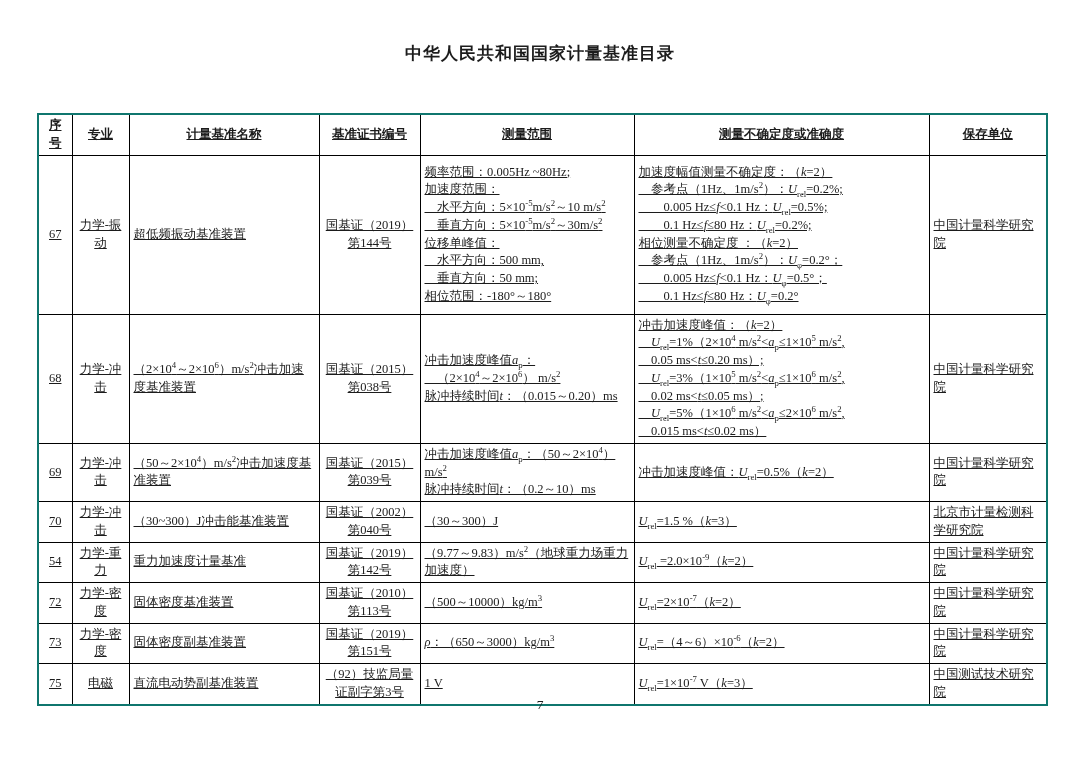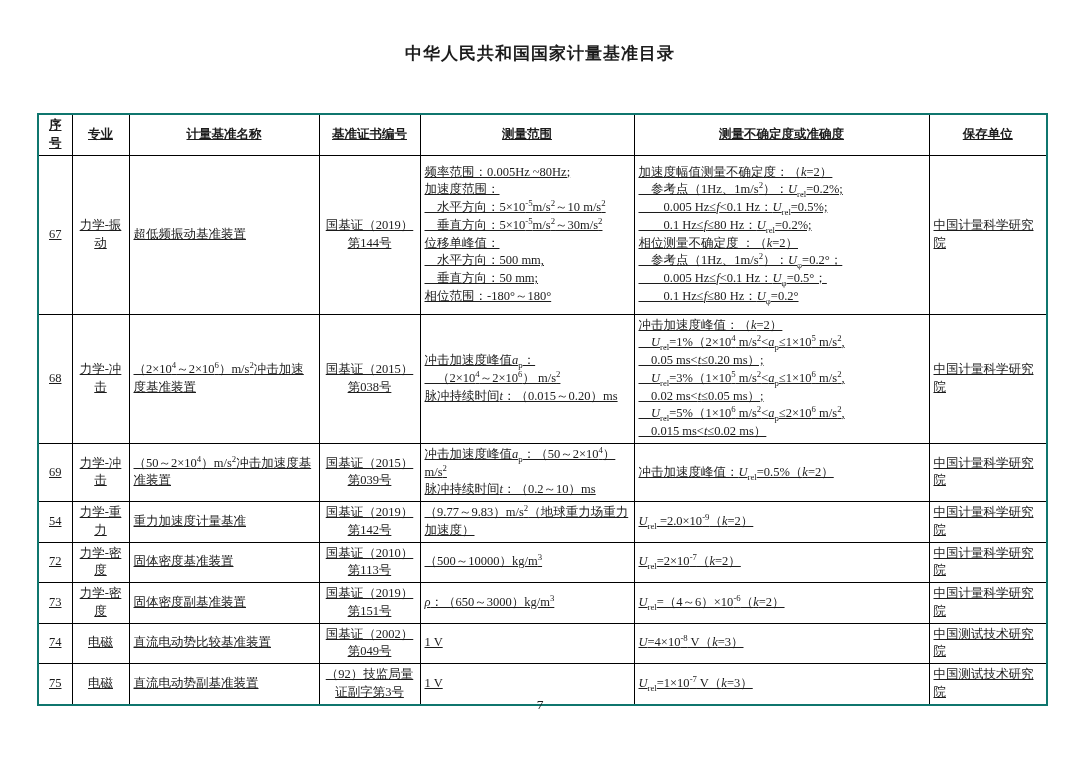--- a/index.html
+++ b/index.html
@@ -95,20 +95,29 @@
       </tr>
       <tr class="r2">
         <td class="c-no">69</td>
         <td class="c-cat">力学-冲击</td>
         <td class="c-name">（50～2×10<sup>4</sup>）m/s<sup>2</sup>冲击加速度基准装置</td>
         <td class="c-cert">国基证（2015）<br>第039号</td>
         <td class="c-range">冲击加速度峰值<i>a</i><sub>p</sub>：（50～2×10<sup>4</sup>）m/s<sup>2</sup><br>脉冲持续时间<i>t</i>：（0.2～10）ms</td>
         <td class="c-unc">冲击加速度峰值：<i>U</i><sub>rel</sub>=0.5%（<i>k</i>=2）</td>
         <td class="c-keeper">中国计量科学研究院</td>
       </tr>
+      <tr class="r3">
+        <td class="c-no">70</td>
+        <td class="c-cat">力学-冲击</td>
+        <td class="c-name">（30~300）J冲击能基准装置</td>
+        <td class="c-cert">国基证（2002）<br>第040号</td>
+        <td class="c-range">（30～300）J</td>
+        <td class="c-unc"><i>U</i><sub>rel</sub>=1.5 %（<i>k</i>=3）</td>
+        <td class="c-keeper">北京市计量检测科学研究院</td>
+      </tr>
       <tr class="r4">
         <td class="c-no">54</td>
         <td class="c-cat">力学-重力</td>
         <td class="c-name">重力加速度计量基准</td>
         <td class="c-cert">国基证（2019）<br>第142号</td>
         <td class="c-range">（9.77～9.83）m/s<sup>2</sup>（地球重力场重力加速度）</td>
         <td class="c-unc"><i>U</i><sub>rel</sub> =2.0×10<sup>-9</sup>（<i>k</i>=2）</td>
         <td class="c-keeper">中国计量科学研究院</td>
       </tr>
       <tr class="r5">
@@ -122,29 +131,20 @@
       </tr>
       <tr class="r6">
         <td class="c-no">73</td>
         <td class="c-cat">力学-密度</td>
         <td class="c-name">固体密度副基准装置</td>
         <td class="c-cert">国基证（2019）<br>第151号</td>
         <td class="c-range"><i>ρ</i>：（650～3000）kg/m<sup>3</sup></td>
         <td class="c-unc"><i>U</i><sub>rel</sub>=（4～6）×10<sup>-6</sup>（<i>k</i>=2）</td>
         <td class="c-keeper">中国计量科学研究院</td>
       </tr>
-      <tr class="r7">
-        <td class="c-no">74</td>
-        <td class="c-cat">电磁</td>
-        <td class="c-name">直流电动势比较基准装置</td>
-        <td class="c-cert">国基证（2002）<br>第049号</td>
-        <td class="c-range">1 V</td>
-        <td class="c-unc"><i>U</i>=4×10<sup>-8</sup> V（<i>k</i>=3）</td>
-        <td class="c-keeper">中国测试技术研究院</td>
-      </tr>
       <tr class="r8">
         <td class="c-no">75</td>
         <td class="c-cat">电磁</td>
         <td class="c-name">直流电动势副基准装置</td>
         <td class="c-cert">（92）技监局量<br>证副字第3号</td>
         <td class="c-range">1 V</td>
         <td class="c-unc"><i>U</i><sub>rel</sub>=1×10<sup>-7</sup> V（<i>k</i>=3）</td>
         <td class="c-keeper">中国测试技术研究院</td>
       </tr>
     </tbody>

